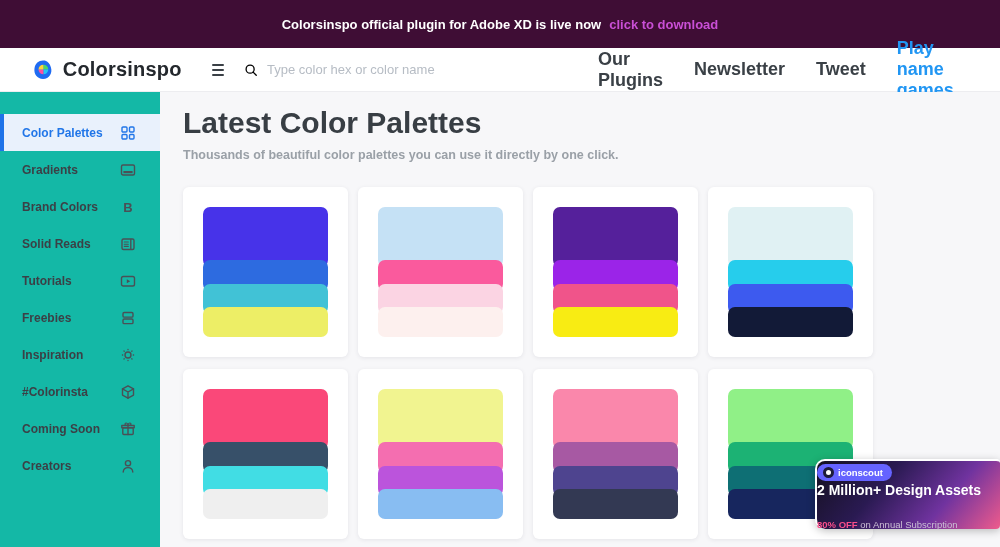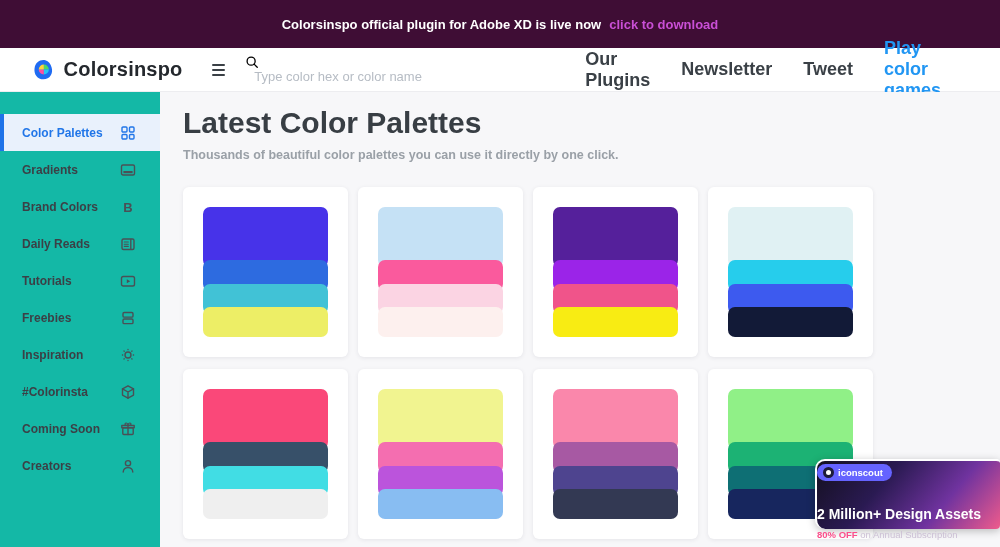--- a/index.html
+++ b/index.html
@@ -12,21 +12,21 @@
   .banner .link { color:#C94FD6; margin-left:8px; cursor:pointer; }
 
   
   .header { height:44px; background:#fff; display:flex; align-items:center;
     padding:0 34px 0 33px; border-bottom:1px solid #EDEDF0; }
   .logo { width:27px; height:27px; display:block; }
   .brand { font-size:20px; font-weight:800; color:#24282D; margin-left:9px; letter-spacing:.2px; }
   .hamburger { margin-left:30px; width:16px; height:12px; display:flex; flex-direction:column;
     justify-content:space-between; cursor:pointer; border:none; background:none; }
   .hamburger span { display:block; height:2px; background:#3A4046; border-radius:1px; }
-  .search { display:flex; align-items:flex-start; margin-left:20px;flex-direction:column; }
+  .search { display:flex; align-items:center; margin-left:20px; }
   .search svg { width:14px; height:14px; stroke:#9AA0A8; }
   .search input { border:none; outline:none; font-size:13px; color:#3A4046; width:300px;
     margin-left:9px; background:transparent; font-family:"Liberation Sans", sans-serif; }
   .search input::placeholder { color:#B6BCC4; }
   .nav { margin-left:auto; display:flex; align-items:center; }
   .nav-link { font-size:18px; font-weight:bold; color:#3A4046; margin-left:31px;
     text-decoration:none; cursor:pointer; }
   .nav-link.highlight { color:#2196F3; }
 
   
@@ -57,22 +57,22 @@
   
   .ad { position:fixed; right:0; bottom:18px; width:185px; height:70px;
     background:linear-gradient(130deg,#14101F 0%,#2A1A52 35%,#70339F 68%,#EE5B8C 100%);
     border-radius:10px 4px 4px 10px; border-left:2px solid #fff; border-top:2px solid #fff;
     box-shadow:0 2px 8px rgba(0,0,0,.25); text-align:left; z-index:10; }
   .ad-badge { display:inline-flex; align-items:center; margin-top:3px; background:#6563FF;
     border-radius:10px; padding:3px 9px 3px 6px; cursor:pointer; }
   .ad-badge .dot { width:11px; height:11px; border-radius:50%; background:#fff;
     border:3px solid #1D1B3A; margin-right:4px; }
   .ad-badge .txt { font-size:9.5px; font-weight:bold; color:#fff; }
-  .ad-title { margin-top:24px; font-size:14px; font-weight:800; color:#fff; }
-  .ad-offer { margin-top:7px; font-size:9.5px; color:#CBBFD4; }
+  .ad-title { margin-top:0; font-size:14px; font-weight:800; color:#fff; }
+  .ad-offer { margin-top:21px; font-size:9.5px; color:#CBBFD4; }
   .ad-offer b { color:#FB4E8B; font-weight:800; }
 </style>
 </head>
 <body>
 
 <div class="banner">
   <span>Colorsinspo official plugin for Adobe XD is live now</span>
   <span class="link">click to download</span>
 </div>
 
@@ -94,21 +94,21 @@
     <svg viewBox="0 0 16 16" fill="none" stroke-width="1.5">
       <circle cx="7" cy="7" r="4.6" stroke="currentColor"></circle>
       <path d="M10.4 10.4L14 14" stroke="currentColor" stroke-linecap="round"></path>
     </svg>
     <input type="text" placeholder="Type color hex or color name" style="">
   </div>
   <nav class="nav">
       <a class="nav-link">Our Plugins</a>
       <a class="nav-link">Newsletter</a>
       <a class="nav-link">Tweet</a>
-      <a class="nav-link highlight">Play color games</a>
+      <a class="nav-link highlight">Play name games</a>
     </nav>
 </div>
 
 <div class="layout">
 
   <div class="sidebar">
       <div class="side-item active">
         <span>Color Palettes</span>
         <span class="side-icon">
           <svg viewBox="0 0 16 16" fill="none" stroke="currentColor" stroke-width="1.4" stroke-linecap="round" stroke-linejoin="round">
@@ -130,21 +130,21 @@
       </div>
       <div class="side-item">
         <span>Brand Colors</span>
         <span class="side-icon">
           <svg viewBox="0 0 16 16">
             <text x="8" y="12.6" text-anchor="middle" font-size="13" font-weight="bold" fill="currentColor" font-family="Liberation Sans, sans-serif">B</text>
           </svg>
         </span>
       </div>
       <div class="side-item">
-        <span>Daily Reads</span>
+        <span>Solid Reads</span>
         <span class="side-icon">
           <svg viewBox="0 0 16 16" fill="none" stroke="currentColor" stroke-width="1.4" stroke-linecap="round" stroke-linejoin="round">
             <rect x="2" y="3" width="12" height="10.5" rx="1.5"></rect>
             <path d="M10.8 3.4v9.8"></path>
             <path d="M4.3 6h4M4.3 8.2h4M4.3 10.4h4" stroke-width="1.1"></path>
           </svg>
         </span>
       </div>
       <div class="side-item">
         <span>Tutorials</span>

